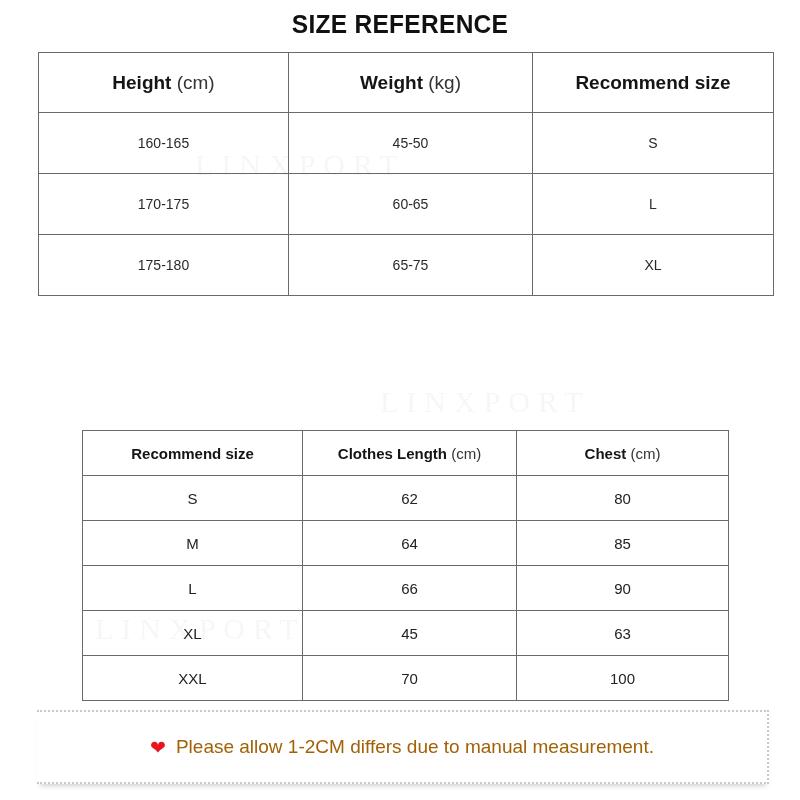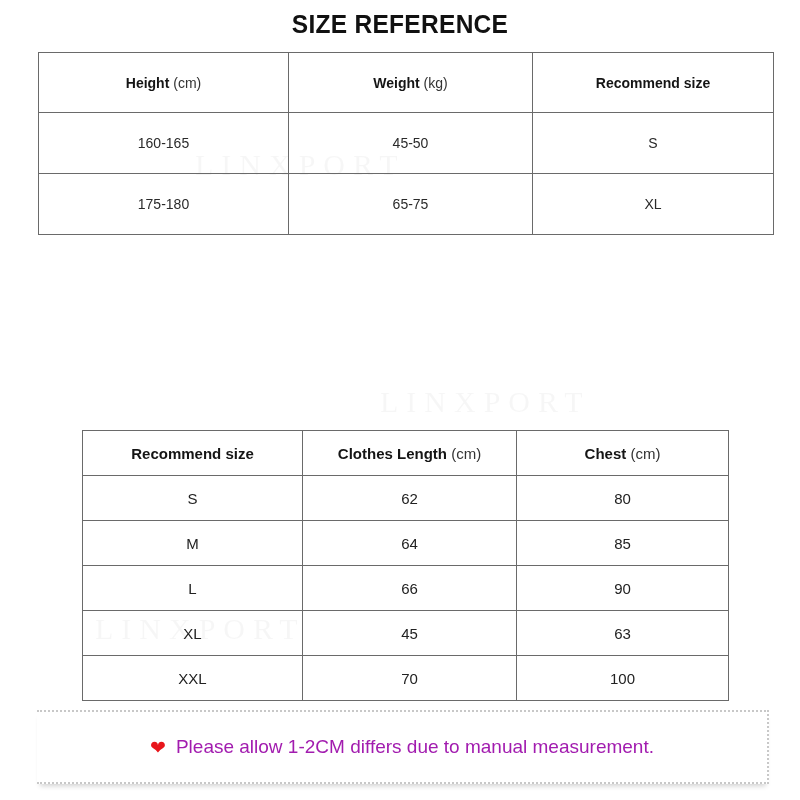--- a/index.html
+++ b/index.html
@@ -12,42 +12,42 @@
       font-size: 25px; font-weight: bold; color: #111; letter-spacing: 0.3px;
       transform: scaleX(0.98);
     }
     .tbl { position: absolute; border-collapse: collapse; table-layout: fixed; }
     .tbl td {
       border: 1.3px solid #6a6a6a; text-align: center; vertical-align: middle; padding: 0;
       position: relative; z-index: 1; background: transparent;
     }
     #t1 { left: 38px; top: 52px; width: 735px; }
     #t1 td { font-size: 14px; color: #2a2a2a; }
-    #t1 tr.hdr td { height: 59px; font-size: 14px; }
+    #t1 tr.hdr td { height: 59px; font-size: 19px; }
     #t1 tr.row td { height: 60px; }
     #t1 tr.row.last td { height: 51px; border-bottom-color: #d4d4d4; }
     #t2 { left: 82px; top: 430px; width: 646px; }
     #t2 td { font-size: 15px; color: #222; }
     #t2 tr.hdr td { height: 44px; font-size: 15px; }
     #t2 tr.row td { height: 44px; }
     .b { font-weight: bold; color: #151515; }
     .unit { font-weight: normal; color: #333; }
     .wm {
       position: absolute; font-family: "Liberation Serif", "DejaVu Serif", serif;
       color: rgba(0,0,0,0.035); font-size: 30px; letter-spacing: 8px; z-index: 0;
       pointer-events: none; white-space: nowrap;
     }
     .notice {
       position: absolute; left: 37px; top: 710px; width: 730px; height: 70px;
       border-top: 2px dotted #c8c8c8; border-bottom: 2px dotted #c8c8c8; border-right: 2px dotted #c8c8c8;
       box-shadow: 0 5px 5px -3px rgba(0,0,0,0.18);
       display: flex; align-items: center; justify-content: center; background: #fff;
     }
     .heart { color: #e8161c; font-size: 19px; margin-right: 10px; line-height: 1; }
-    .notice-text { font-size: 19px; color: #a21caf; }
+    .notice-text { font-size: 19px; color: #a16207; }
   </style>
 </head>
 <body>
 
 <div class="title">SIZE REFERENCE</div>
 
 <div class="wm" style="left:195px; top:148px;">LINXPORT</div>
 <div class="wm" style="left:380px; top:385px;">LINXPORT</div>
 <div class="wm" style="left:95px; top:612px;">LINXPORT</div>
 
@@ -60,20 +60,25 @@
   <tbody>
       <tr class="hdr">
     <td><span class="b">Height</span> <span class="unit">(cm)</span></td>
     <td><span class="b">Weight</span> <span class="unit">(kg)</span></td>
     <td><span class="b">Recommend size</span></td>
   </tr>
   <tr class="row">
     <td>160-165</td>
     <td>45-50</td>
     <td>S</td>
+  </tr>
+  <tr class="row">
+    <td>170-175</td>
+    <td>60-65</td>
+    <td>L</td>
   </tr>
   <tr class="row">
     <td>175-180</td>
     <td>65-75</td>
     <td>XL</td>
   </tr>
 </tbody>
   </table>
 
 <table class="tbl" id="t2">

